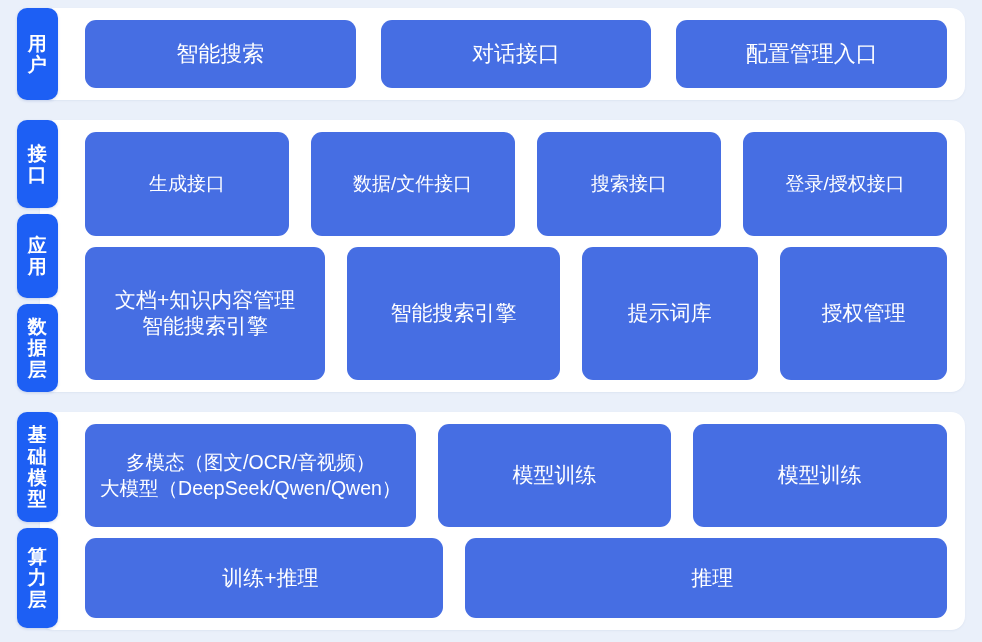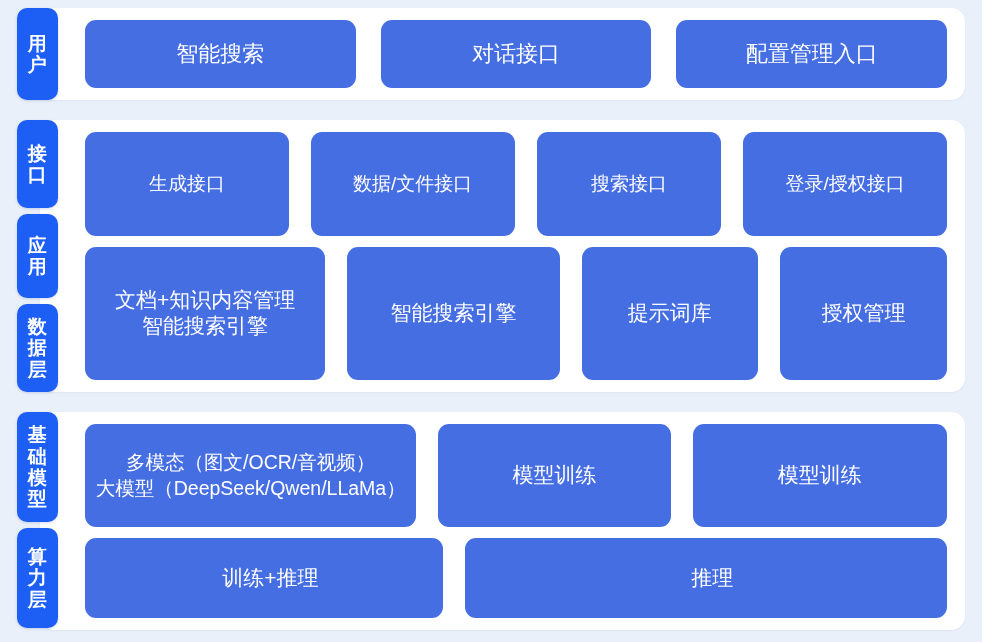--- a/index.html
+++ b/index.html
@@ -209,21 +209,21 @@
       <div class="tab tab-compute">
         <span>算</span>
         <span>力</span>
         <span>层</span>
       </div>
     </div>
     <div class="card">
 
       <div class="row row-model">
         <div class="box two-line w-145">多模态（图文/OCR/音视频）
-大模型（DeepSeek/Qwen/LLaMa）</div>
+大模型（DeepSeek/Qwen/Qwen）</div>
         <div class="box w-100">模型训练</div>
         <div class="box w-110">模型训练</div>
       </div>
 
       <div class="row row-compute">
         <div class="box w-80">训练+推理</div>
         <div class="box w-110">推理</div>
       </div>
 
     </div>

